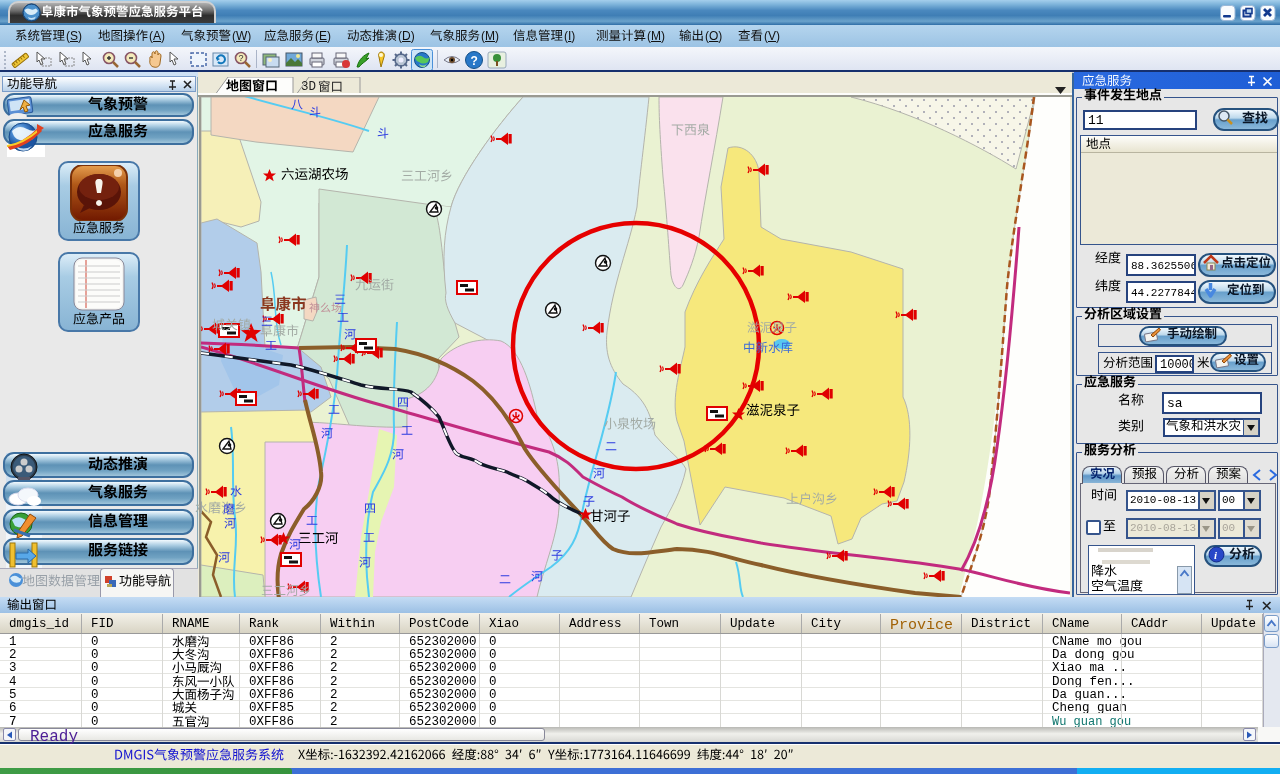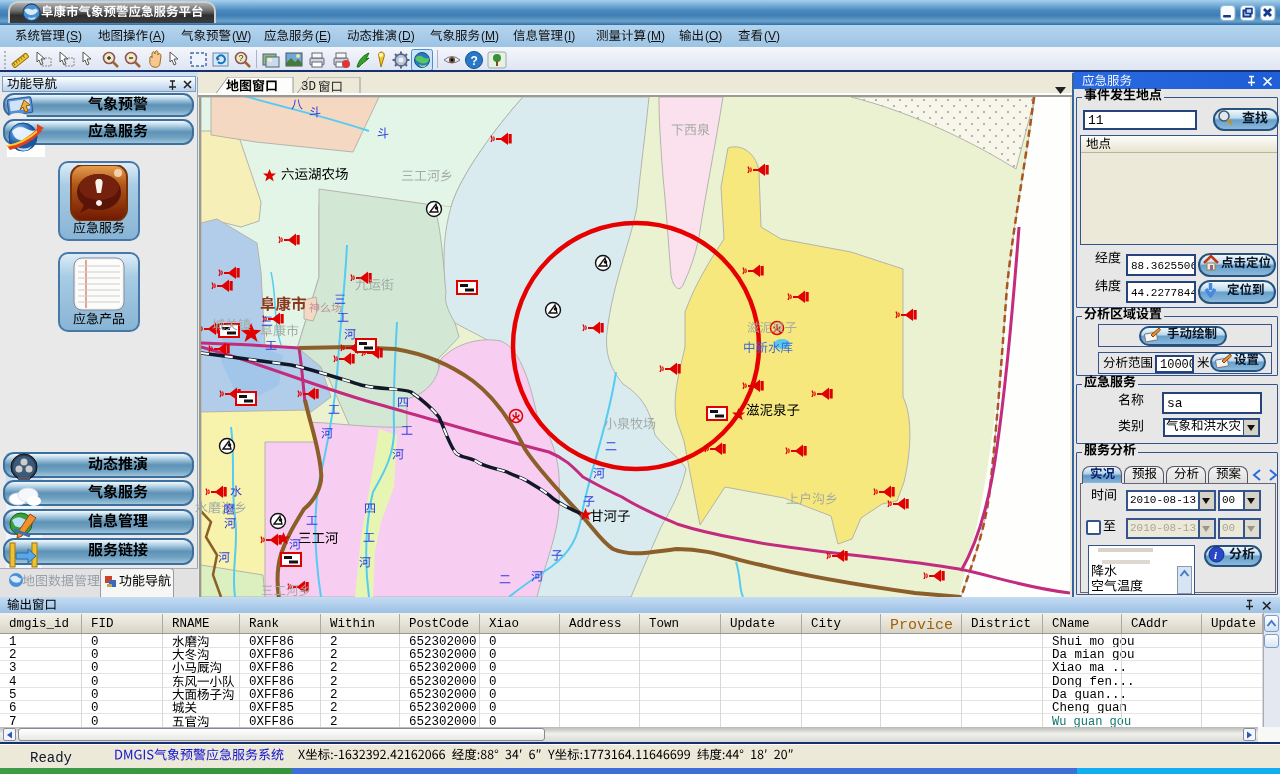--- a/index.html
+++ b/index.html
@@ -1399,38 +1399,38 @@
         <use href="#gr6c34" transform="translate(0.0,0)"></use>
         <use href="#gr78e8" transform="translate(1000.0,0)"></use>
         <use href="#gr6c9f" transform="translate(2000.0,0)"></use>
       </g>
     </svg>
   </div>
 <div class="ab mono" style="left:249px;top:635px;font-size:12.5px;color:#000">0XFF86</div>
 <div class="ab mono" style="left:330px;top:635px;font-size:12.5px;color:#000">2</div>
 <div class="ab mono" style="left:409px;top:635px;font-size:12.5px;color:#000">652302000</div>
 <div class="ab mono" style="left:489px;top:635px;font-size:12.5px;color:#000">0</div>
-<div class="ab mono" style="left:1052px;top:635px;font-size:12.5px;color:#000">Shui mo gou</div>
+<div class="ab mono" style="left:1052px;top:635px;font-size:12.5px;color:#000">CName mo gou</div>
 <div class="ab" style="left:0;top:647px;width:1263px;height:1px;background:#e4e4e0"></div>
 <div class="ab mono" style="left:9px;top:648px;font-size:12.5px;color:#000">2</div>
 <div class="ab mono" style="left:91px;top:648px;font-size:12.5px;color:#000">0</div>
 <div class="ab" style="left:172px;top:648px;">
     <svg class="ct" width="38" height="15">
       <g transform="translate(0,11.0) scale(0.01250,-0.01250)" fill="#000">
         <use href="#gr5927" transform="translate(0.0,0)"></use>
         <use href="#gr51ac" transform="translate(1000.0,0)"></use>
         <use href="#gr6c9f" transform="translate(2000.0,0)"></use>
       </g>
     </svg>
   </div>
 <div class="ab mono" style="left:249px;top:648px;font-size:12.5px;color:#000">0XFF86</div>
 <div class="ab mono" style="left:330px;top:648px;font-size:12.5px;color:#000">2</div>
 <div class="ab mono" style="left:409px;top:648px;font-size:12.5px;color:#000">652302000</div>
 <div class="ab mono" style="left:489px;top:648px;font-size:12.5px;color:#000">0</div>
-<div class="ab mono" style="left:1052px;top:648px;font-size:12.5px;color:#000">Da mian gou</div>
+<div class="ab mono" style="left:1052px;top:648px;font-size:12.5px;color:#000">Da dong gou</div>
 <div class="ab" style="left:0;top:660px;width:1263px;height:1px;background:#e4e4e0"></div>
 <div class="ab mono" style="left:9px;top:661px;font-size:12.5px;color:#000">3</div>
 <div class="ab mono" style="left:91px;top:661px;font-size:12.5px;color:#000">0</div>
 <div class="ab" style="left:172px;top:661px;">
     <svg class="ct" width="50" height="15">
       <g transform="translate(0,11.0) scale(0.01250,-0.01250)" fill="#000">
         <use href="#gr5c0f" transform="translate(0.0,0)"></use>
         <use href="#gr9a6c" transform="translate(1000.0,0)"></use>
         <use href="#gr53a9" transform="translate(2000.0,0)"></use>
         <use href="#gr6c9f" transform="translate(3000.0,0)"></use>
@@ -1541,21 +1541,21 @@
 <svg class="ab" style="left:5px;top:730px" width="9" height="10">
     <path d="M7 1.5 L2 5 L7 8.5 Z" fill="#2858b8"></path>
   </svg>
 <div class="ab" style="left:18px;top:728px;width:527px;height:13px;background:linear-gradient(#ffffff,#e8e8e4);border:1px solid #889;border-radius:3px"></div>
 <div class="ab" style="left:1243px;top:728px;width:13px;height:13px;background:#f4f6fa;border:1px solid #88a;border-radius:2px"></div>
 <svg class="ab" style="left:1245px;top:730px" width="9" height="10">
     <path d="M2 1.5 L7 5 L2 8.5 Z" fill="#2858b8"></path>
   </svg>
 <div class="ab" style="left:1258px;top:727px;width:22px;height:15px;background:#f8f8f6"></div>
 <div class="ab" style="left:0;top:744px;width:1280px;height:24px;background:#ece9d8;border-top:1px solid #fff"></div>
-<div class="ab mono" style="left:30px;top:750px;font-size:14px;color:#0f172a">Ready</div>
+<div class="ab mono" style="left:30px;top:728px;font-size:16px;color:#4c1d95">Ready</div>
 <div class="ab" style="left:114px;top:748px;">
     <svg class="ct" width="170" height="16">
       <g transform="translate(0,11.4) scale(0.01300,-0.01300)" fill="#1515d0">
         <use href="#gr0044" transform="translate(0.0,0)"></use>
         <use href="#gr004d" transform="translate(688.0,0)"></use>
         <use href="#gr0047" transform="translate(1500.0,0)"></use>
         <use href="#gr0049" transform="translate(2189.0,0)"></use>
         <use href="#gr0053" transform="translate(2482.0,0)"></use>
         <use href="#gr6c14" transform="translate(3078.0,0)"></use>
         <use href="#gr8c61" transform="translate(4078.0,0)"></use>

